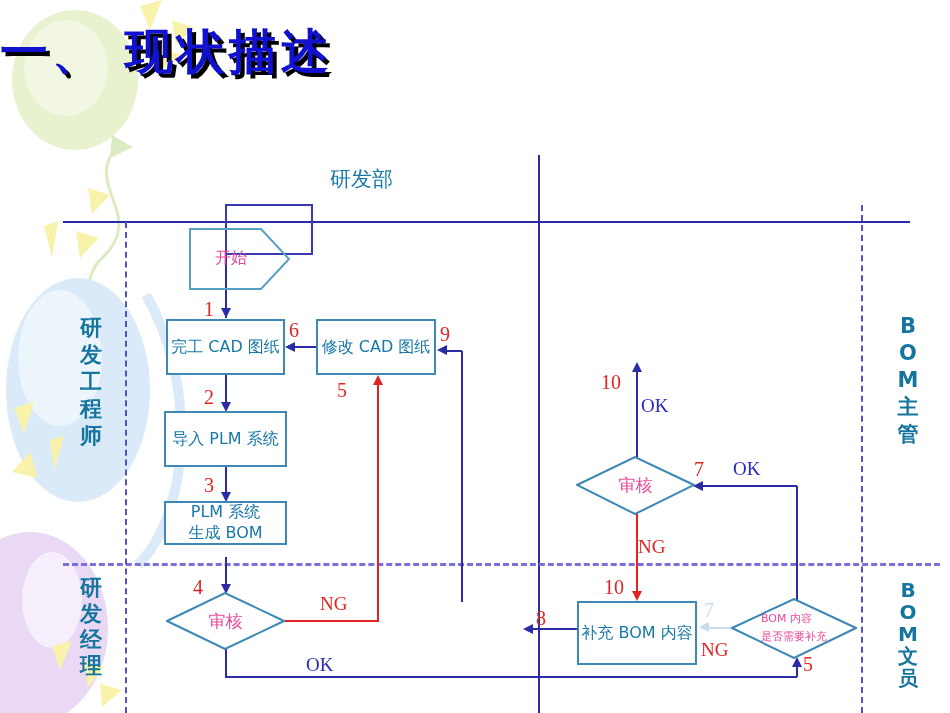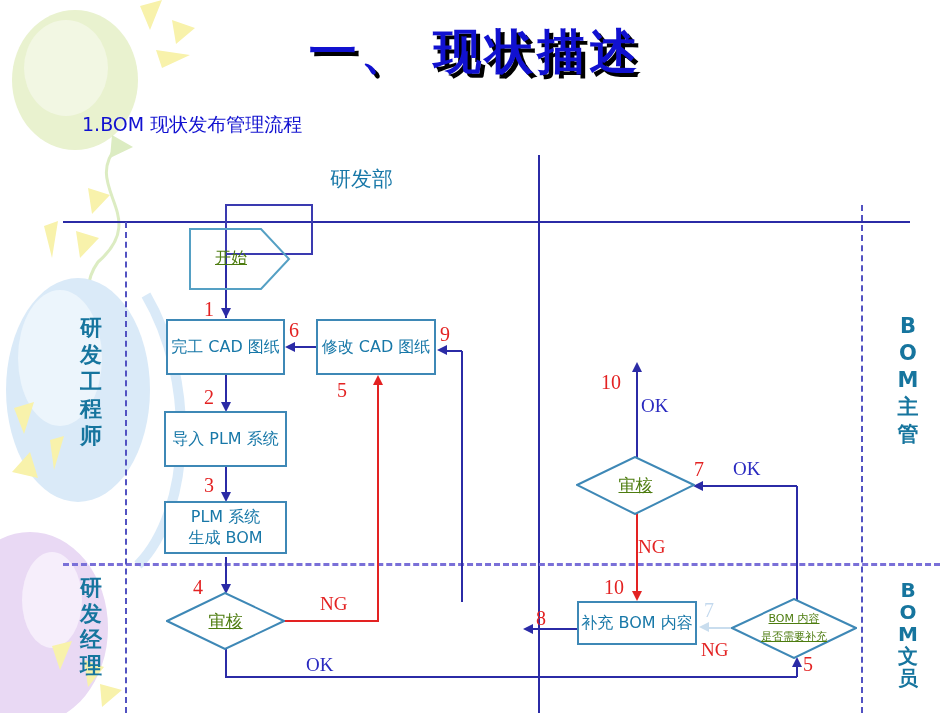--- a/index.html
+++ b/index.html
@@ -1,34 +1,34 @@
 <!DOCTYPE html>
 <html><head>
 <meta charset="utf-8">
 <style>
   html,body{margin:0;padding:0;background:#fff;}
   #canvas{position:relative;width:950px;height:713px;background:#ffffff;overflow:hidden;
           font-family:"DejaVu Sans","Liberation Sans",sans-serif;}
   .abs{position:absolute;}
   
-  .title{position:absolute;left:0;right:0;top:20px;text-align:center;font-size:48px;font-weight:bold;
+  .title{position:absolute;left:0;right:0;top:20px;text-align:left;font-size:48px;font-weight:bold;
          color:#1111d0;text-shadow:4px 4px 0 #000;letter-spacing:4px;z-index:5;}
   .subtitle{position:absolute;left:82px;top:112px;font-size:19px;color:#1111d0;z-index:5;}
   
   .sline{position:absolute;background:#2b2ba6;z-index:1;}
   .dash-h{position:absolute;border-top:3px dashed #7a70d8;z-index:1;}
   .dash-v{position:absolute;border-left:2px dashed #5252c2;z-index:1;}
   .dept{position:absolute;color:#1878a8;font-size:21px;white-space:pre-line;line-height:28px;z-index:4;}
   .role{position:absolute;color:#16759e;font-weight:bold;white-space:pre-line;text-align:center;z-index:4;}
   
   .node{position:absolute;border:2px solid #3e88b6;background:#fff;color:#1878a8;display:flex;
         align-items:center;justify-content:center;text-align:center;white-space:pre-line;
         font-size:16px;line-height:1.3;z-index:3;box-sizing:border-box;}
-  .dtext{position:absolute;color:#4d7c0f;display:flex;align-items:center;justify-content:center;
-         text-align:center;white-space:pre-line;z-index:4;background:transparent;text-decoration:underline;}
+  .dtext{position:absolute;color:#ec4899;display:flex;align-items:center;justify-content:center;
+         white-space:pre-line;z-index:4;background:transparent;}
   .shape-svg{position:absolute;z-index:3;}
   .rect-artifact{position:absolute;border:2px solid #3a3ab0;z-index:2;box-sizing:border-box;}
   
   .hline,.vline{position:absolute;background:#2b2ba6;z-index:2;}
   .hline{height:2px;}.vline{width:2px;}
   .redl{background:#e32222;}
   .faintl{background:#c9ddee;}
   .arr{position:absolute;width:0;height:0;z-index:2;}
   .arr.down{border-left:5px solid transparent;border-right:5px solid transparent;border-top:10px solid #2b2ba6;}
   .arr.up{border-left:5px solid transparent;border-right:5px solid transparent;border-bottom:10px solid #2b2ba6;}
@@ -67,21 +67,20 @@
       <polygon points="14,408 34,402 24,434"></polygon>
       <polygon points="50,440 64,436 54,470"></polygon>
       <polygon points="30,452 12,472 38,478"></polygon>
       <polygon points="52,646 72,641 60,670"></polygon>
       <polygon points="84,660 104,667 88,687"></polygon>
       <polygon points="100,684 122,690 102,707"></polygon>
     </g>
   </svg>
 
   <div class="title">一、 现状描述</div>
-  <div class="subtitle">1.BOM 现状发布管理流程</div>
 
   <div class="sline" style="left:63px;top:221px;width:847px;height:2px;"></div>
   <div class="sline" style="left:538px;top:155px;width:2px;height:558px;"></div>
   <div class="dash-h" style="left:63px;top:563px;width:877px;"></div>
   <div class="dash-v" style="left:125px;top:222px;height:491px;"></div>
   <div class="dash-v" style="left:861px;top:205px;height:508px;"></div>
 
   <div class="dept" style="left:330px;top:165px;">研发部</div>
 
   <div class="role" style="left:74px;top:314px;width:34px;font-size:22px;line-height:27px;">研
@@ -141,23 +140,23 @@
 
   <div class="rect-artifact" style="left:225px;top:204px;width:88px;height:51px;"></div>
   <svg class="shape-svg" style="left:189px;top:228px;" width="102" height="62" viewBox="0 0 102 62">
     <polygon points="1,1 72,1 100,31 72,61 1,61" fill="none" stroke="#55a0c4" stroke-width="2"></polygon>
   </svg>
   <div class="dtext" style="left:196px;top:244px;width:70px;height:28px;font-size:16px;">开始</div>
 
   <div class="node" style="left:166px;top:319px;width:119px;height:56px;">完工 CAD 图纸</div>
   <div class="node" style="left:164px;top:411px;width:123px;height:56px;">导入 PLM 系统</div>
   <div class="node" style="left:316px;top:319px;width:120px;height:56px;">修改 CAD 图纸</div>
-  <div class="node" style="left:164px;top:501px;width:123px;height:53px;">PLM 系统
+  <div class="node" style="left:164px;top:501px;width:123px;height:44px;">PLM 系统
 生成 BOM</div>
-  <div class="node" style="left:577px;top:601px;width:120px;height:44px;">补充 BOM 内容</div>
+  <div class="node" style="left:577px;top:601px;width:120px;height:64px;">补充 BOM 内容</div>
 
 
   <svg class="shape-svg" style="left:166px;top:592px;" width="119" height="58" viewBox="0 0 119 58">
     <polygon points="1,29 59,1 118,29 59,57" fill="#ffffff" stroke="#3e88b6" stroke-width="2"></polygon>
   </svg>
   <div class="dtext" style="left:166px;top:592px;width:119px;height:58px;font-size:17px;">审核</div>
 
   <svg class="shape-svg" style="left:576px;top:456px;" width="119" height="59" viewBox="0 0 119 59">
     <polygon points="1,29 59,1 118,29 59,58" fill="#ffffff" stroke="#3e88b6" stroke-width="2"></polygon>
   </svg>

